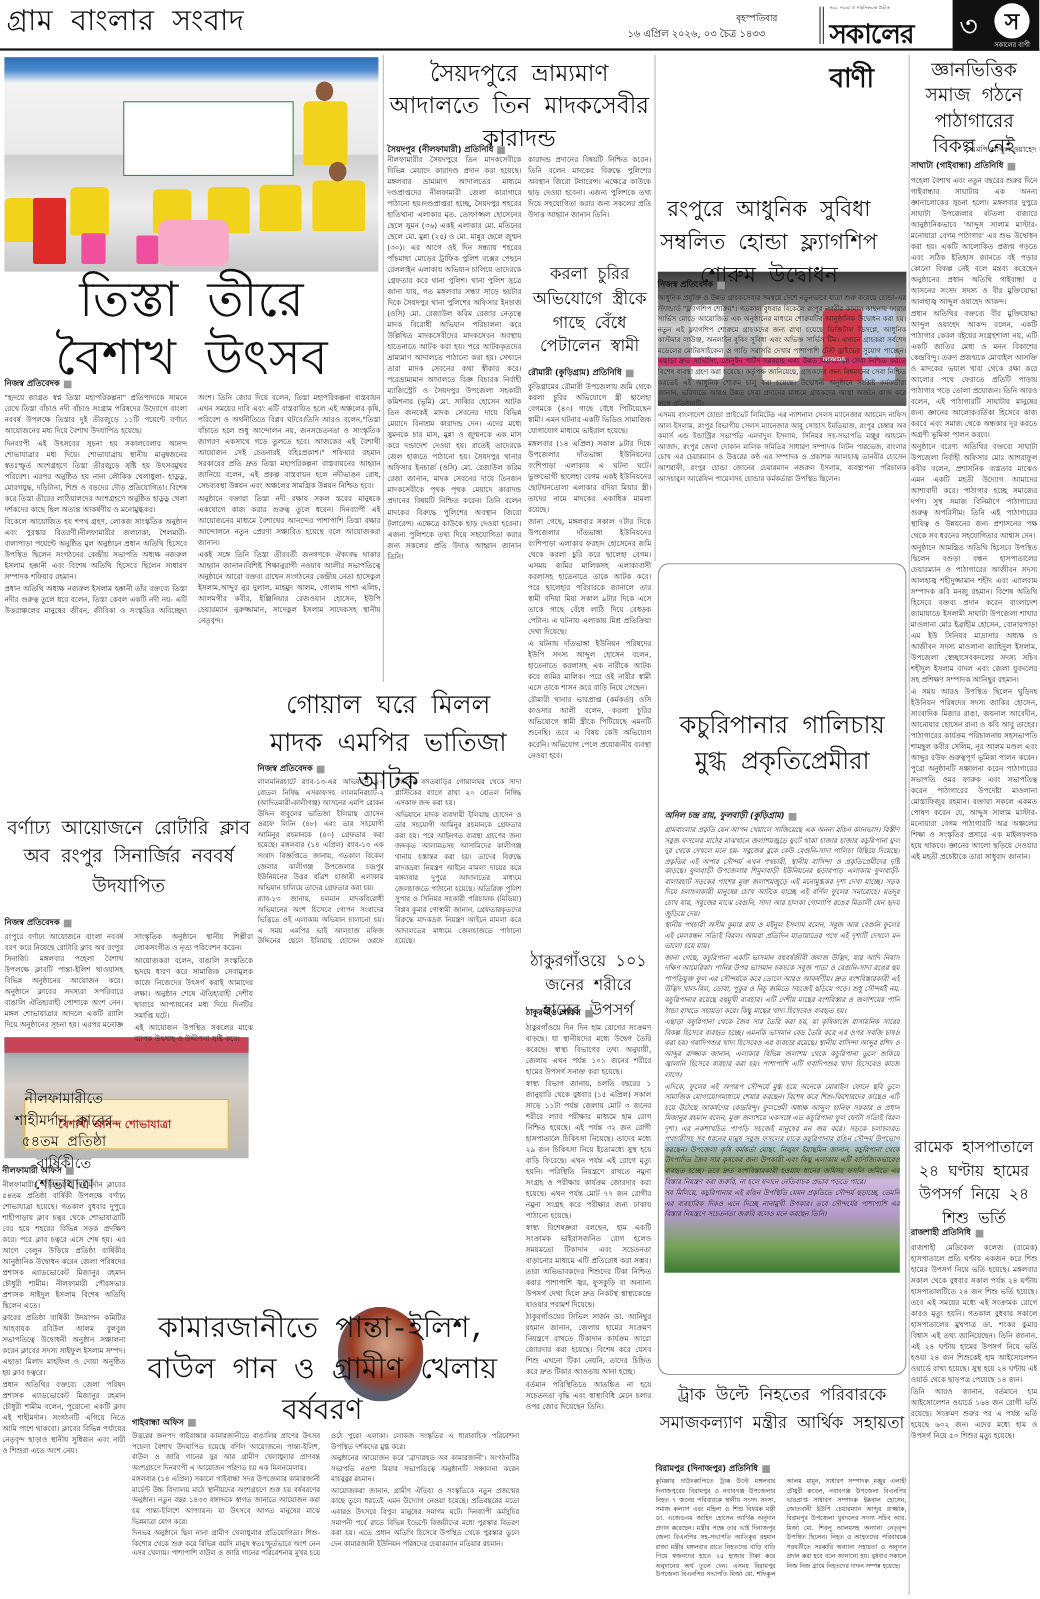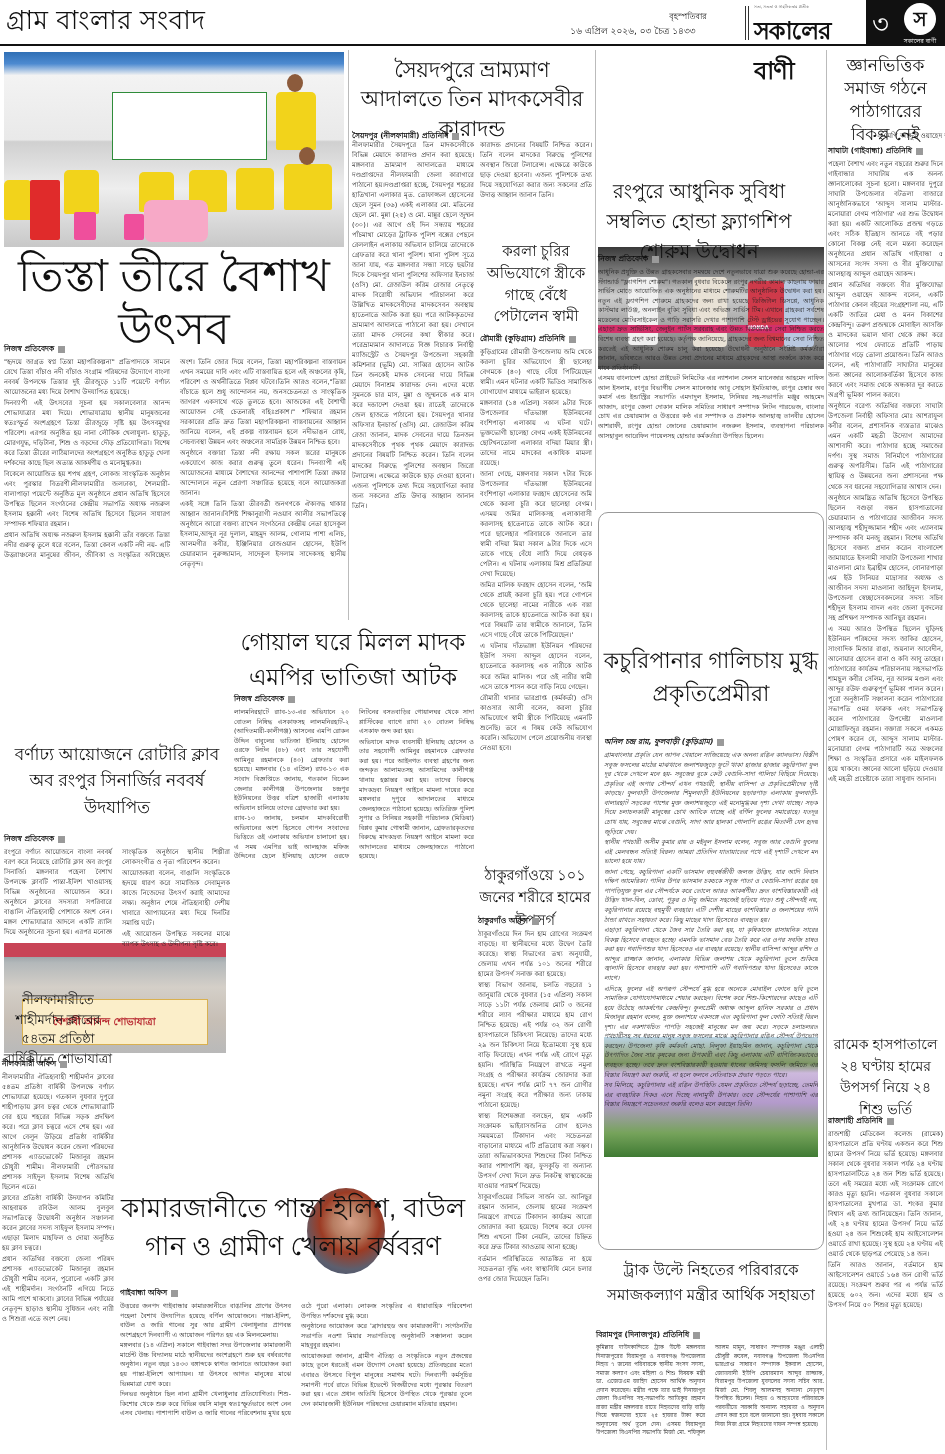--- a/index.html
+++ b/index.html
@@ -1,19 +1,19 @@
 <!DOCTYPE html>
 <html><head>
 <meta charset="utf-8">
 <style>
 *{box-sizing:border-box;margin:0;padding:0}
 html,body{width:945px;height:1454px;background:#fff;overflow:hidden}
 body{position:relative;font-family:"DejaVu Sans",sans-serif;color:#111}
 .abs{position:absolute}
-.hl{font-family:Liberation Sans, sans-serif;color:#111;text-align:center;line-height:1.15;font-weight:normal}
+.hl{font-family:Liberation Mono, monospace;color:#111;text-align:center;line-height:1.15;font-weight:normal}
 .by{font-size:7.5px;font-weight:bold;color:#111;display:flex;align-items:center;gap:4px;margin:3px 0 2px}
 .by .sq{display:inline-block;width:7px;height:7px;background:#9a9a9a}
 .body{font-size:6.6px;line-height:1.52;text-align:justify;color:#222;overflow:hidden}
 .body p{margin:0 0 1px 0}
 .cols2{column-count:2;column-gap:10px}
 .photo{overflow:hidden;position:relative}
 .rule-v{position:absolute;width:1px;background:#bbb}
 
 #hdr{left:0;top:0;width:945px;height:46px;border-bottom:2px solid #111}
 #section-title{left:6px;top:6px;font-size:26px;letter-spacing:.5px}
@@ -107,21 +107,20 @@
 <div class="abs hl" style="left:480px;top:240px;width:112px;font-size:15px;line-height:1.45">করলা চুরির অভিযোগে স্ত্রীকে গাছে বেঁধে পেটালেন স্বামী</div>
 <div class="abs" style="left:480px;top:306px;width:112px;margin-top:24px;">
   <div class="by">
       <span>রৌমারী (কুড়িগ্রাম) প্রতিনিধি</span>
       <span class="sq"></span>
     </div>
   <div class="body" style="height:420px">
     <p>কুড়িগ্রামের রৌমারী উপজেলায় জমি থেকে করলা চুরির অভিযোগে স্ত্রী ছালেহা বেগমকে (৪০) গাছে বেঁধে পিটিয়েছেন স্বামী। এমন ঘটনার একটি ভিডিও সামাজিক যোগাযোগ মাধ্যমে ভাইরাল হয়েছে।</p>
     <p>মঙ্গলবার (১৪ এপ্রিল) সকাল ৯টার দিকে উপজেলার দাঁতভাঙ্গা ইউনিয়নের বংশিপাড়া এলাকায় এ ঘটনা ঘটে। ভুক্তভোগী ছালেহা বেগম একই ইউনিয়নের ছোটখনতোলা এলাকার বদিয়া মিয়ার স্ত্রী। তাদের নামে মাদকের একাধিক মামলা রয়েছে।</p>
     <p>জানা গেছে, মঙ্গলবার সকাল ৭টার দিকে উপজেলার দাঁতভাঙ্গা ইউনিয়নের বংশিপাড়া এলাকার ফরহাদ হোসেনের জমি থেকে করলা চুরি করে ছালেহা বেগম। এসময় জমির মালিকসহ এলাকাবাসী করলাসহ হাতেনাতে তাকে আটক করে। পরে ছালেহার পরিবারকে জানালে তার স্বামী বদিয়া মিয়া সকাল ৯টার দিকে এসে তাকে গাছে বেঁধে লাঠি দিয়ে বেধড়ক পেটান। এ ঘটনায় এলাকায় মিশ্র প্রতিক্রিয়া দেখা দিয়েছে।</p>
-    <p>জমির মালিক ফরহাদ হোসেন বলেন, 'জমি থেকে প্রায়ই করলা চুরি হয়। পরে গোপনে থেকে ছালেহা নামের নারীকে এক বস্তা করলাসহ তাকে হাতেনাতে আটক করা হয়। পরে বিষয়টি তার স্বামীকে জানালে, তিনি এসে গাছে বেঁধে তাকে পিটিয়েছেন।'</p>
     <p>এ ঘটনায় দাঁতভাঙ্গা ইউনিয়ন পরিষদের ইউপি সদস্য আব্দুল হোসেন বলেন, হাতেনাতে করলাসহ এক নারীকে আটক করে জমির মালিক। পরে ওই নারীর স্বামী এসে তাকে শাসন করে বাড়ি নিয়ে গেছেন।</p>
     <p>রৌমারী থানার ভারপ্রাপ্ত (কর্মকর্তা) ওসি কাওসার আলী বলেন, করলা চুরির অভিযোগে স্বামী স্ত্রীকে পিটিয়েছে এমনটি শুনেছি। তবে এ বিষয় কেউ অভিযোগ করেনি। অভিযোগ পেলে প্রয়োজনীয় ব্যবস্থা নেওয়া হবে।</p>
   </div>
 </div>
 
 <div class="abs photo ph-honda" style="left:598px;top:52px;width:226px;height:122px;">
   <div style="position:absolute;left:30px;top:30px;width:30px;height:68px;background:#f0f0f0;border-radius:4px"></div>
   <div style="position:absolute;left:95px;top:30px;width:34px;height:70px;background:#e9e2d6;border-radius:4px"></div>
   <div style="position:absolute;left:150px;top:34px;width:36px;height:66px;background:#cf3a4a;border-radius:4px"></div>
   <div style="position:absolute;left:186px;top:34px;width:30px;height:66px;background:#b9c8e0;border-radius:4px"></div>

